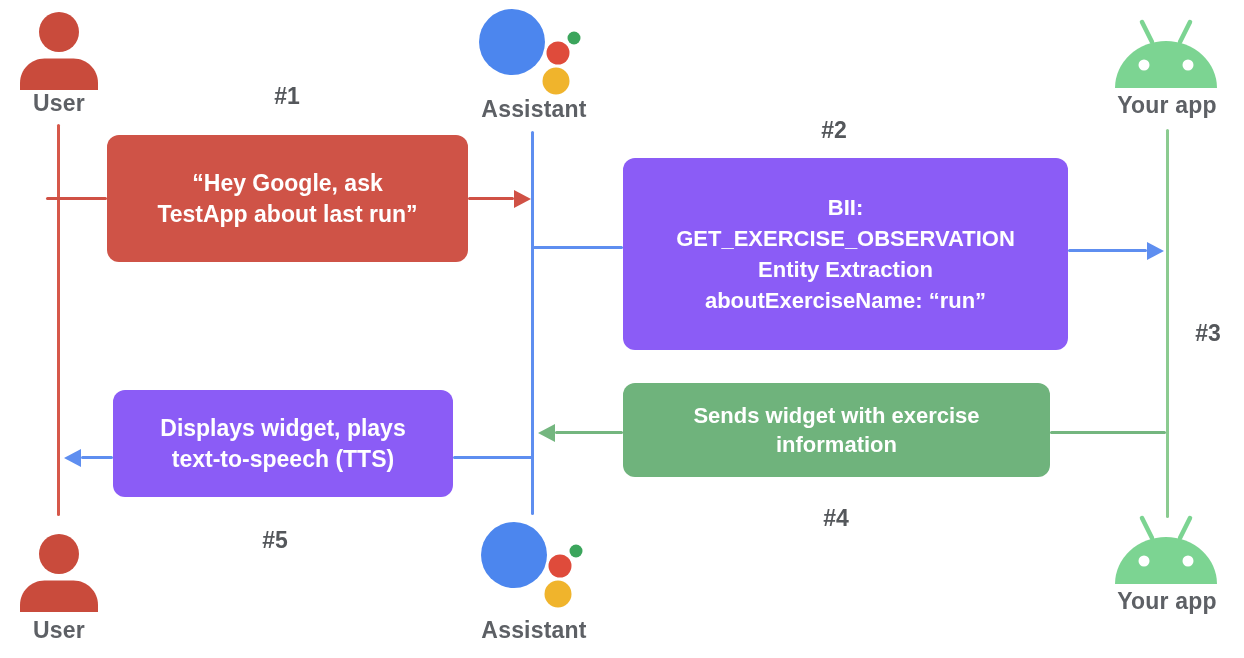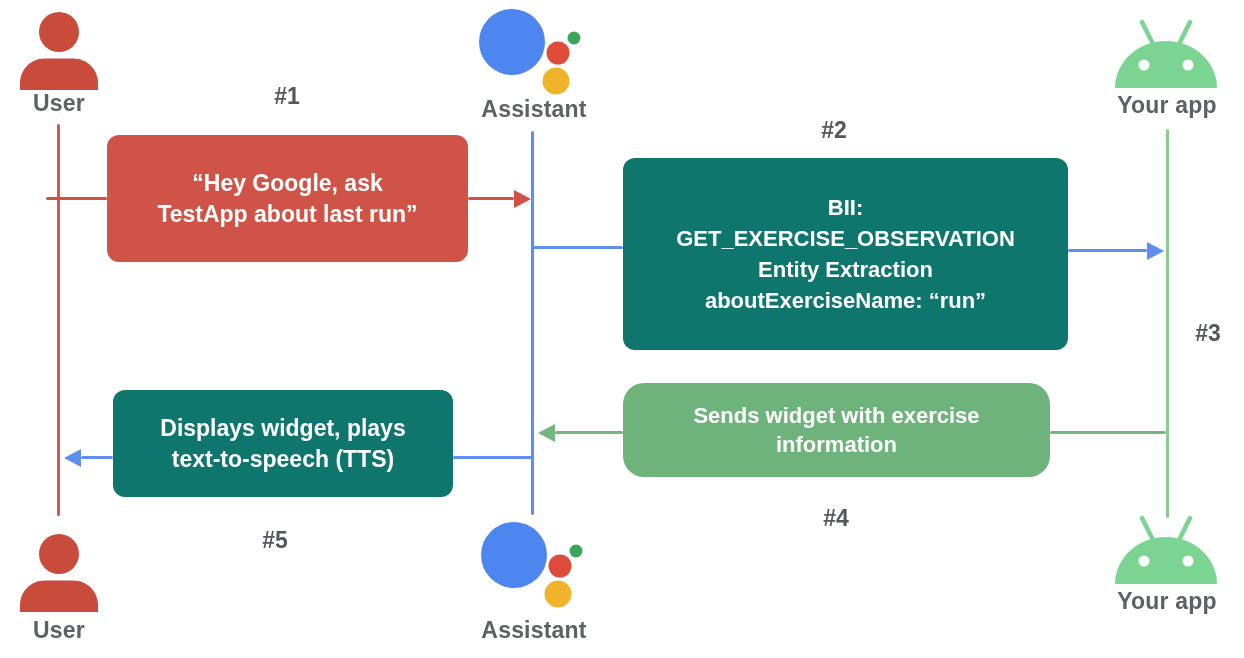--- a/index.html
+++ b/index.html
@@ -27,22 +27,22 @@
   .arrow-right-red{border-left:17px solid #d05145;}
   .arrow-right-blue{border-left:17px solid #5e8ef0;}
   .arrow-left-green{border-right:17px solid #74b67f;}
   .arrow-left-blue{border-right:17px solid #5e8ef0;}
   .msg{
     position:absolute;display:flex;align-items:center;justify-content:center;
     color:#ffffff;text-align:center;white-space:pre-line;border-radius:12px;
     padding:6px 14px;box-sizing:border-box;
   }
   .msg-red{background:#cf5347;font-size:23px;line-height:31px;}
-  .msg-blue{background:#0f766e;font-size:22px;line-height:31px;}
-  .msg-green{background:#6fb37c;font-size:22px;line-height:29px;border-radius:21px;}
+  .msg-blue{background:#8b5cf6;font-size:22px;line-height:31px;}
+  .msg-green{background:#6fb37c;font-size:22px;line-height:29px;border-radius:12px;}
   svg{display:block;}
 </style>
 </head>
 <body>
 
 <div id="stage">
 
   <div class="lifeline ll-red" style="left:57px;top:124px;height:392px;"></div>
   <div class="lifeline ll-blue" style="left:531px;top:131px;height:384px;"></div>
   <div class="lifeline ll-green" style="left:1166px;top:129px;height:389px;"></div>

